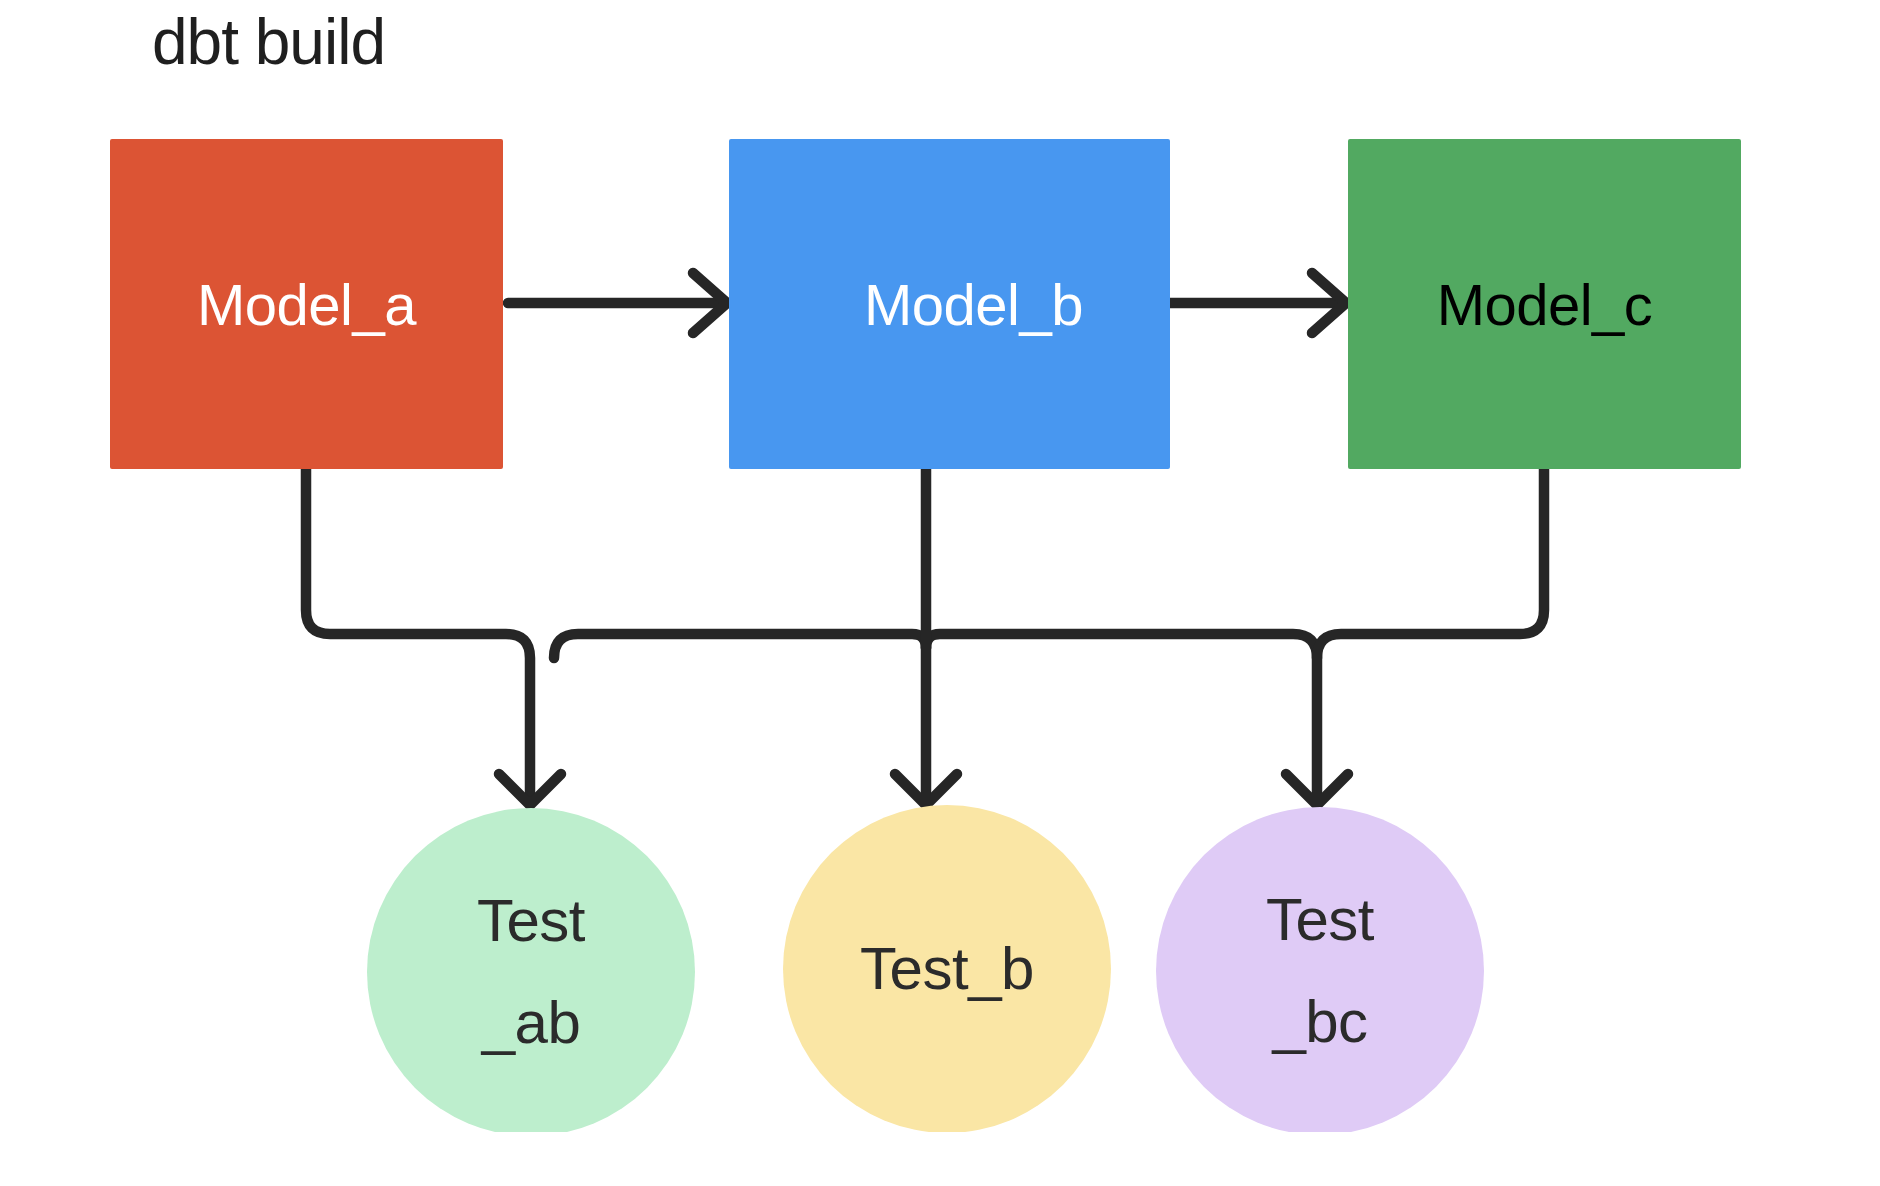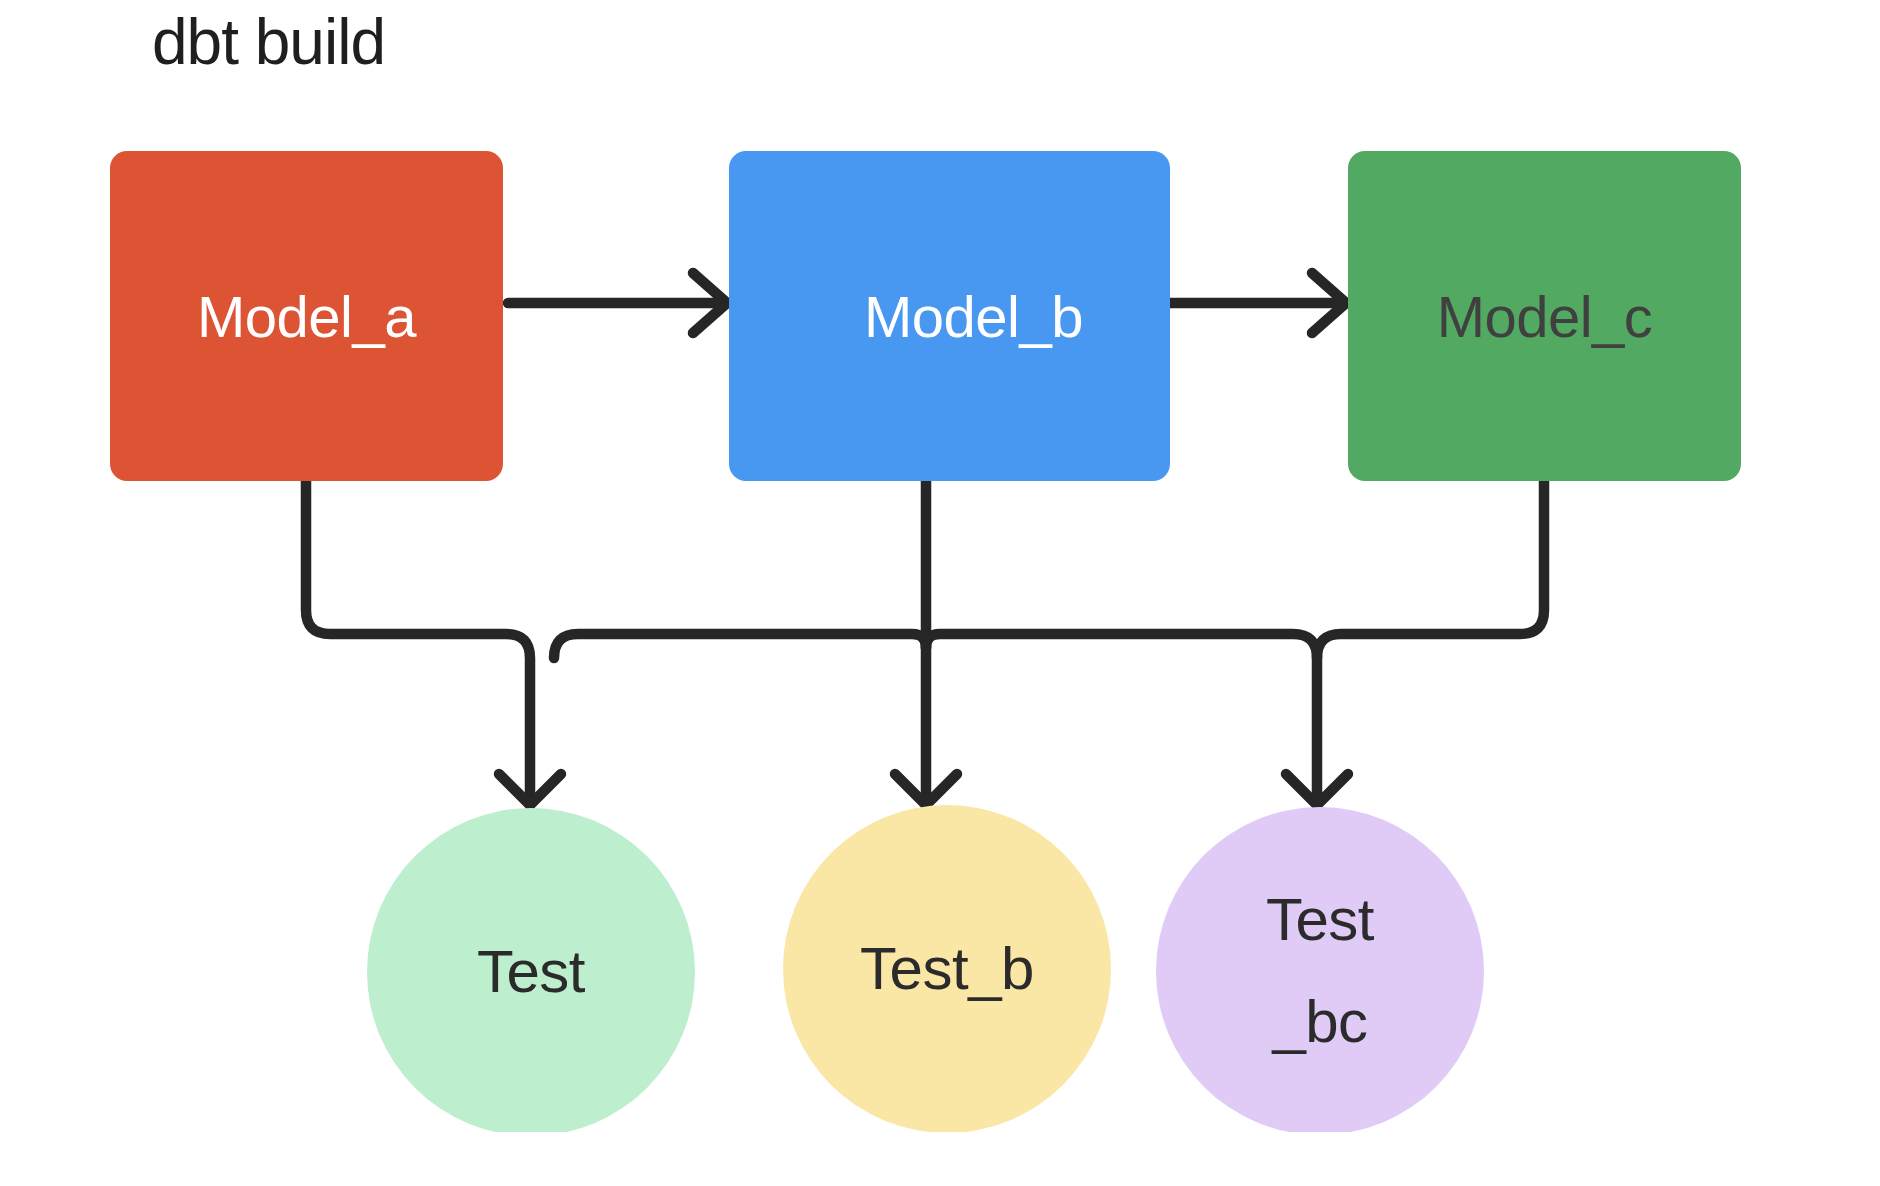--- a/index.html
+++ b/index.html
@@ -30,25 +30,24 @@
     left: 0;
     top: 0;
     width: 1880px;
     height: 1186px;
   }
   .model-node {
     position: absolute;
     top: 139px;
     width: 393px;
     height: 330px;
-    border-radius: 17px;
+    border-radius: 2px;
     display: flex;
     align-items: center;
     justify-content: center;
-    margin-top: 12px;
   }
   .model-node .model-label {
     font-size: 58px;
     font-weight: 500;
     letter-spacing: -0.5px;
     white-space: nowrap;
   }
   .model-a { left: 110px; }
   .model-b { left: 729px; padding-left: 48px; }
   .model-c { left: 1348px; }
@@ -107,25 +106,26 @@
 
   <div class="model-node model-a" style="background: rgb(220, 84, 52);">
     <span class="model-label" style="color: rgb(255, 255, 255);">Model_a</span>
   </div>
 
   <div class="model-node model-b" style="background: rgb(72, 151, 240);">
     <span class="model-label" style="color: rgb(255, 255, 255);">Model_b</span>
   </div>
 
   <div class="model-node model-c" style="background: rgb(82, 169, 97);">
-    <span class="model-label" style="color: #404040;">Model_c</span>
+    <span class="model-label" style="color: #000000;">Model_c</span>
   </div>
 
   <div class="test-node test-ab" style="background: rgb(189, 238, 205);">
     <span class="test-line" style="color: rgb(43, 43, 43);">Test</span>
+    <span class="test-line" style="color: rgb(43, 43, 43);">_ab</span>
   </div>
 
   <div class="test-node test-b" style="background: rgb(250, 230, 165);">
     <span class="test-line" style="color: rgb(43, 43, 43);">Test_b</span>
   </div>
 
   <div class="test-node test-bc" style="background: rgb(223, 203, 246);">
     <span class="test-line" style="color: rgb(43, 43, 43);">Test</span>
     <span class="test-line" style="color: rgb(43, 43, 43);">_bc</span>
   </div>

